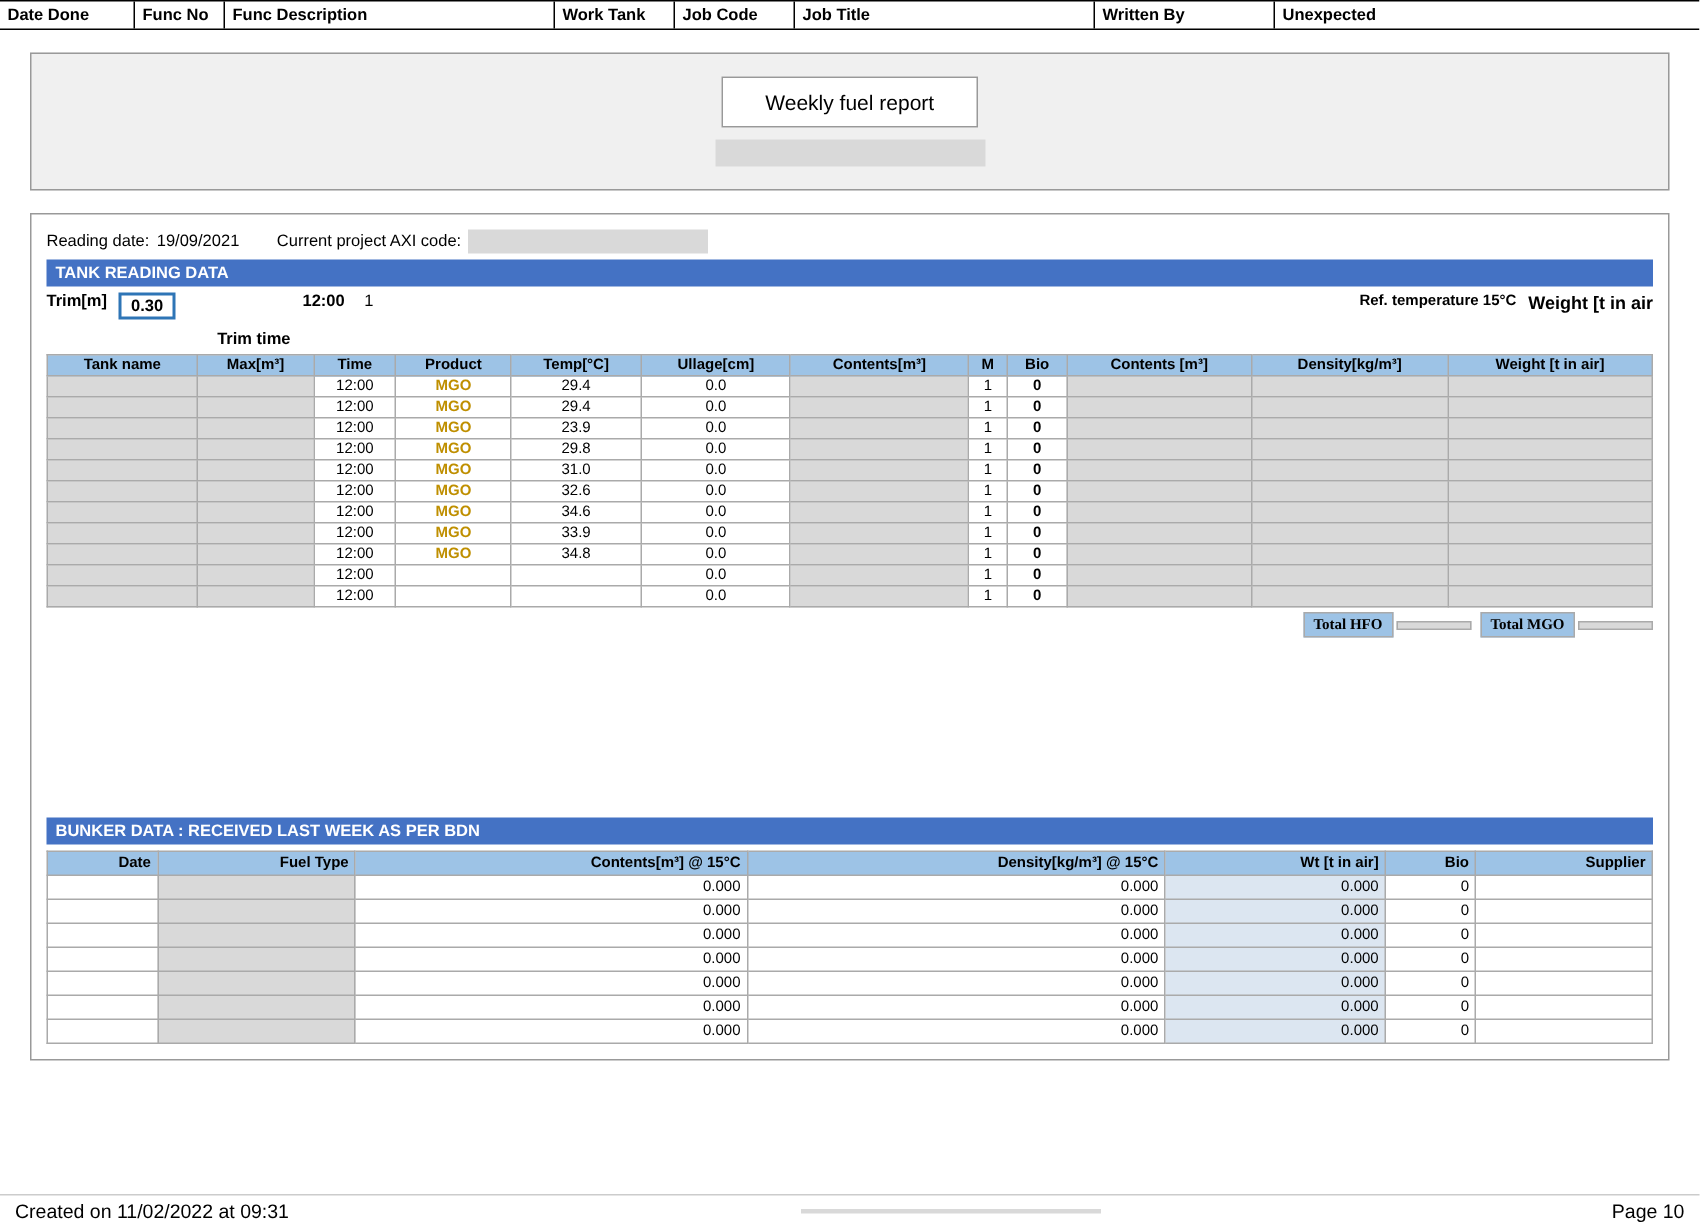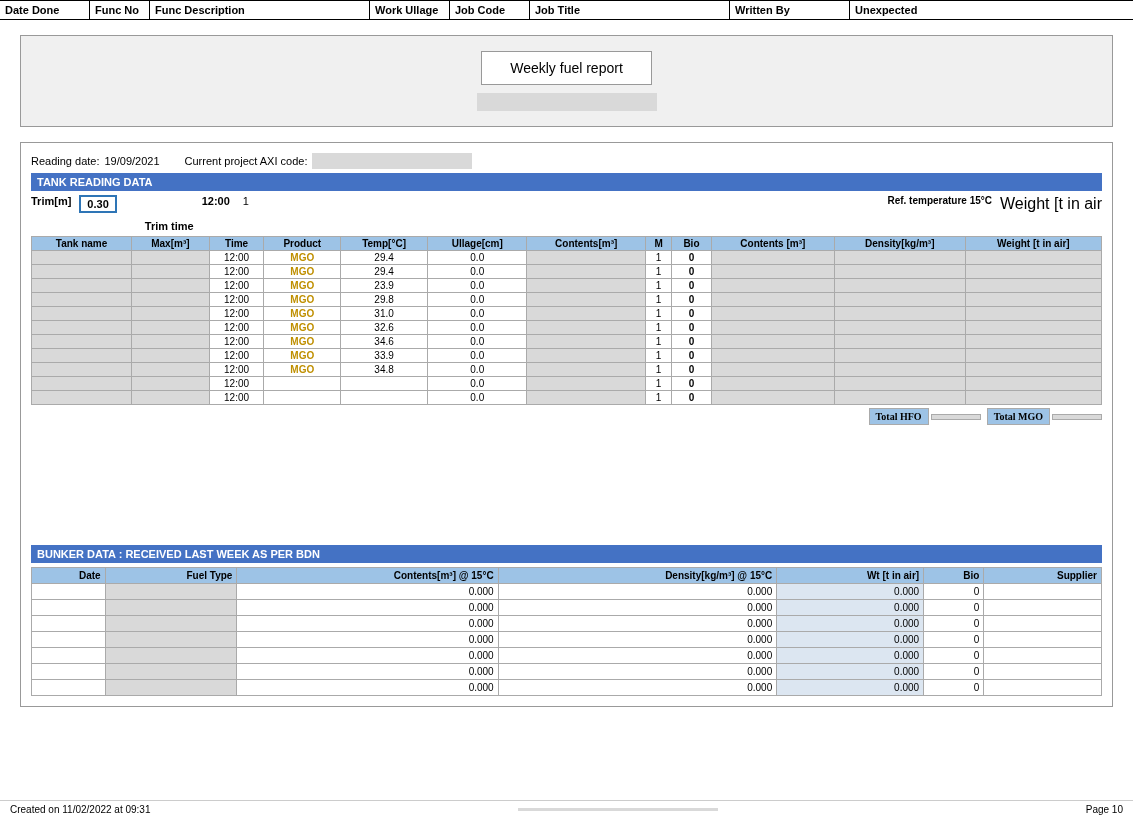--- a/index.html
+++ b/index.html
@@ -143,22 +143,22 @@
     }
     .trim-time-label { font-weight: bold; margin-left: 20px; margin-top: 25px; }
     .trim-time-value { font-weight: bold; }
     .trim-time-num { color: #000; margin-left: 5px; }
     .ref-temp-label {
       margin-left: auto;
       font-size: 10px;
       font-weight: bold;
     }
     .weight-label {
-      font-size: 16px;
-      font-weight: normal;
+      font-size: 12px;
+      font-weight: bold;
     }
     .gray-cell { background: #d9d9d9; }
 
     
     .totals-section {
       display: flex;
       justify-content: flex-end;
       margin-top: 3px;
       gap: 2px;
     }
@@ -200,41 +200,41 @@
       border: 1px solid #aaa;
     }
 
     
     .footer-bar {
       display: flex;
       justify-content: space-between;
       align-items: center;
       padding: 3px 10px;
       border-top: 1px solid #ccc;
-      font-size: 10px;
+      font-size: 13px;
       position: fixed;
       bottom: 0;
       left: 0;
       right: 0;
       background: #fff;
     }
     .footer-line {
       background: #d9d9d9;
       height: 3px;
       width: 200px;
     }
   </style>
 </head>
 <body>
 
 <div class="top-header">
   <div class="top-header-cell th-date">Date Done</div>
   <div class="top-header-cell th-func-no">Func No</div>
   <div class="top-header-cell th-func-desc">Func Description</div>
-  <div class="top-header-cell th-work-order">Work Ullage</div>
+  <div class="top-header-cell th-work-order">Work Tank</div>
   <div class="top-header-cell th-job-code">Job Code</div>
   <div class="top-header-cell th-job-title">Job Title</div>
   <div class="top-header-cell th-written-by">Written By</div>
   <div class="top-header-cell th-unexpected">Unexpected</div>
 </div>
 
 <div class="main-content">
 
   <div class="report-card">
     <div class="report-title-row">

